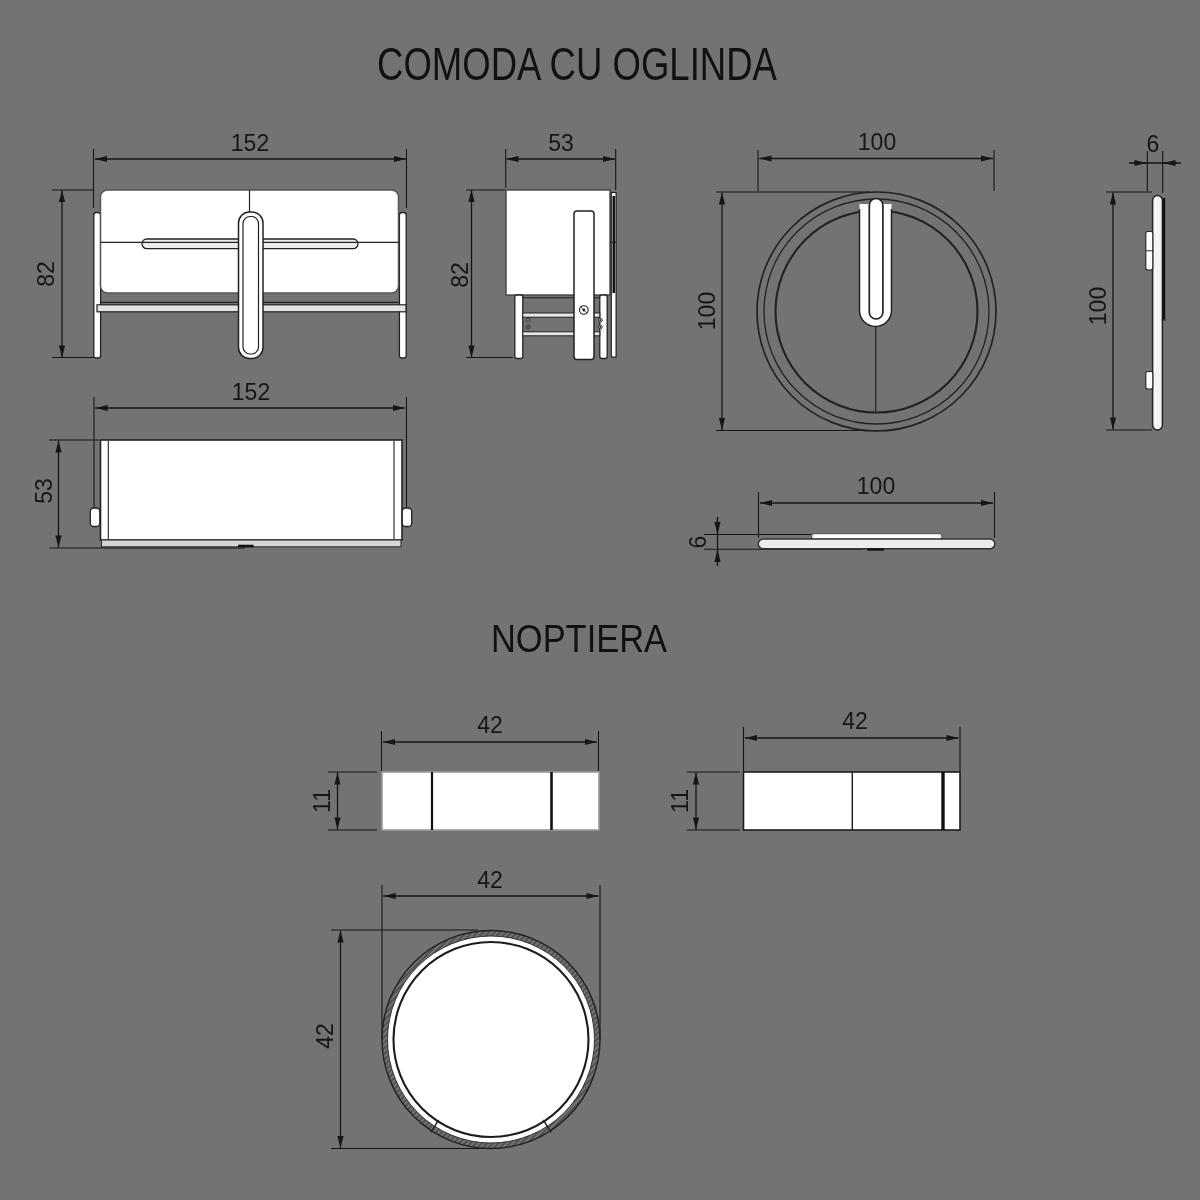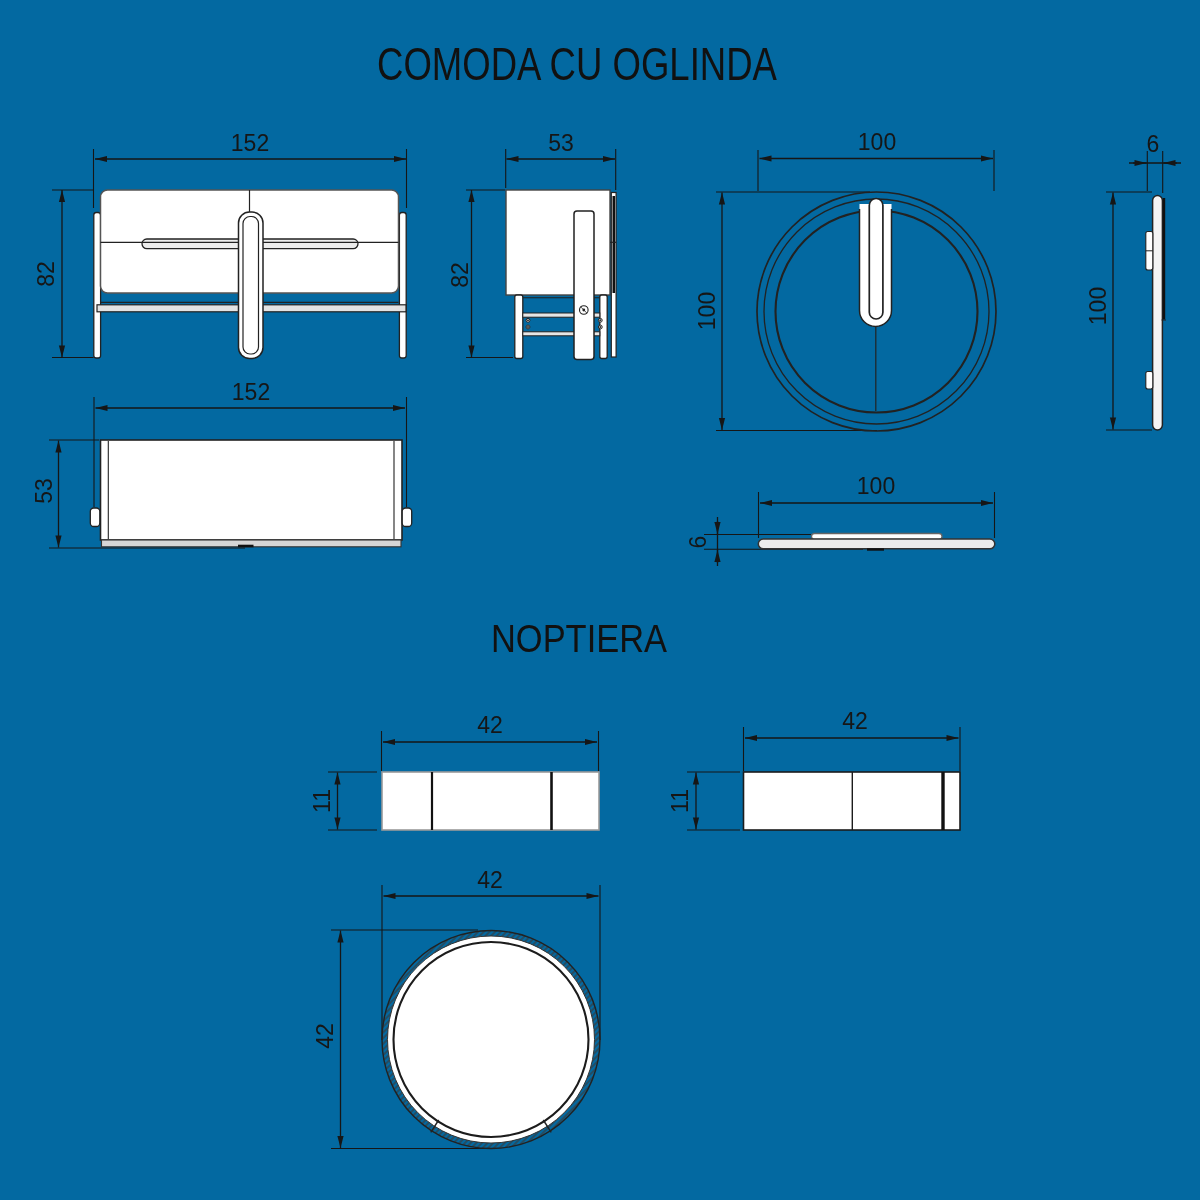--- a/index.html
+++ b/index.html
@@ -1,16 +1,16 @@
 <!DOCTYPE html>
 <html><head>
 <meta charset="utf-8">
 <style>
   html,body{margin:0;padding:0;background:#fff;}
-  .stage{width:1200px;height:1200px;position:relative;background:#0369a1;}
+  .stage{width:1200px;height:1200px;position:relative;background:#737373;}
   svg{display:block;}
   .title{font-family:"Liberation Sans",sans-serif;font-size:46px;fill:#111;text-anchor:middle;}
   .title2{font-family:"Liberation Sans",sans-serif;font-size:38px;fill:#111;text-anchor:middle;}
   .dt{font-family:"Liberation Sans",sans-serif;font-size:23px;fill:#161616;text-anchor:middle;}
   .ext{stroke:#161616;stroke-width:1.1;fill:none;}
   .dl{stroke:#161616;stroke-width:1.3;fill:none;}
   .ln{stroke:#222;fill:none;}
   .wh{fill:#fff;stroke:#222;}
 </style>
 </head>

